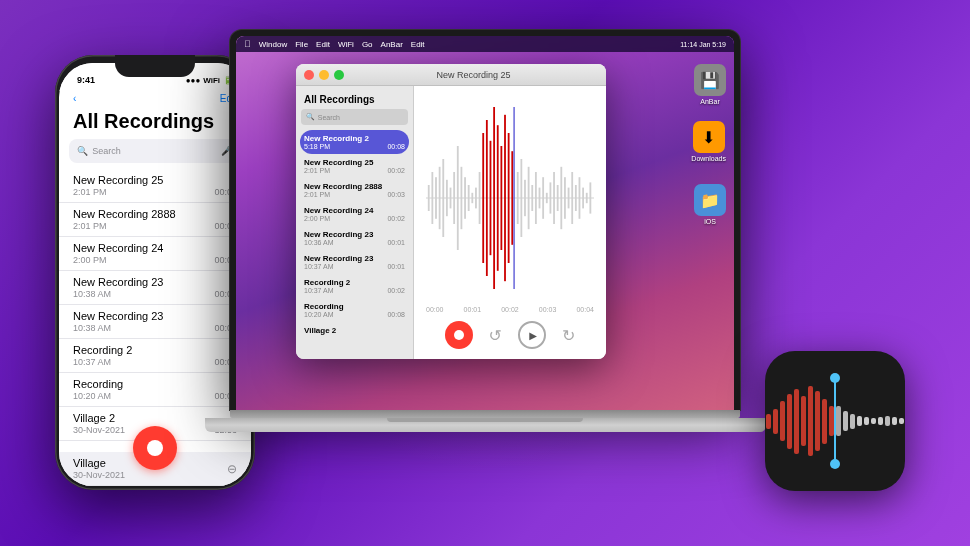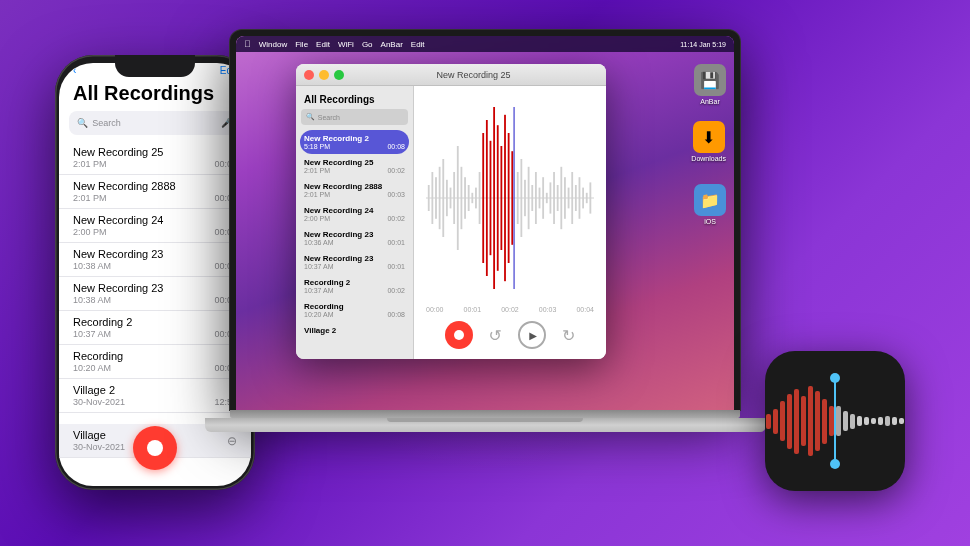--- a/index.html
+++ b/index.html
@@ -509,20 +509,28 @@
 </head>
 <body>
 
 <div class="glow-left"></div>
 <div class="glow-center"></div>
 
 <div class="iphone">
   <div class="iphone-notch"></div>
   <div class="iphone-screen">
 
+    <div class="iphone-status-bar">
+      <span>9:41</span>
+      <div class="iphone-status-icons">
+        <span style="font-size:8px;">●●●</span>
+        <span style="font-size:8px;">WiFi</span>
+        <span style="font-size:8px;">🔋</span>
+      </div>
+    </div>
 
     <div class="iphone-nav">
       <span class="iphone-back-btn">
         <span>‹</span>
       </span>
       <span class="iphone-edit-btn">Edit</span>
     </div>
 
     <div class="iphone-title">All Recordings</div>
 

